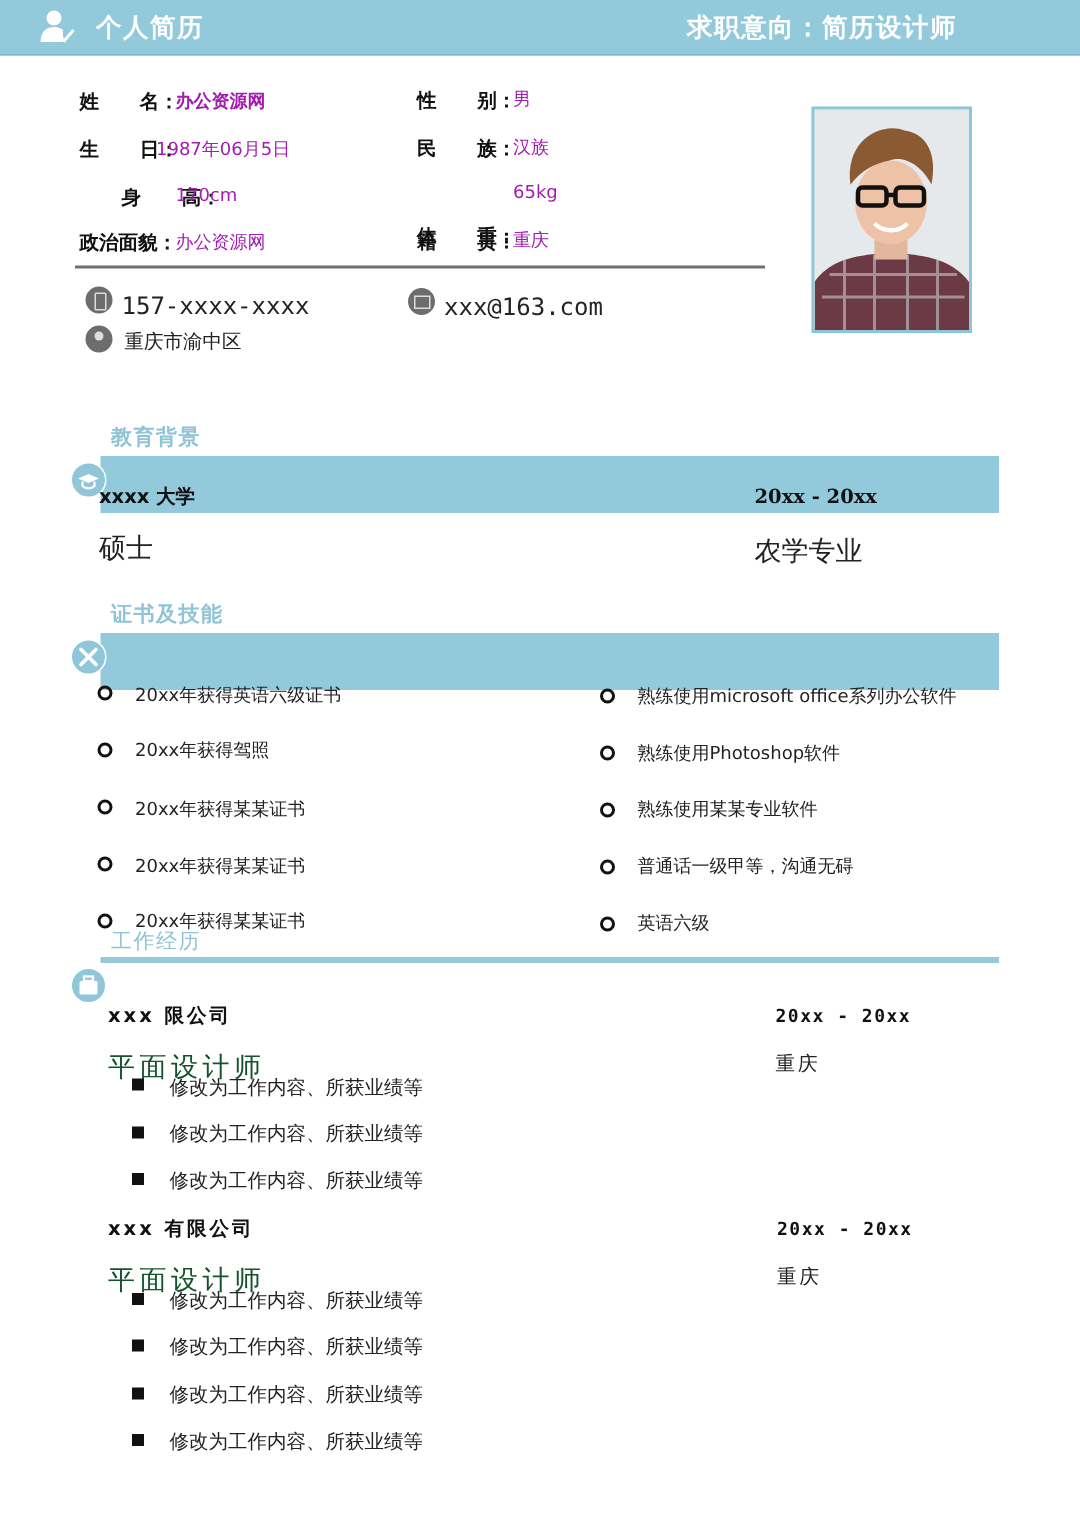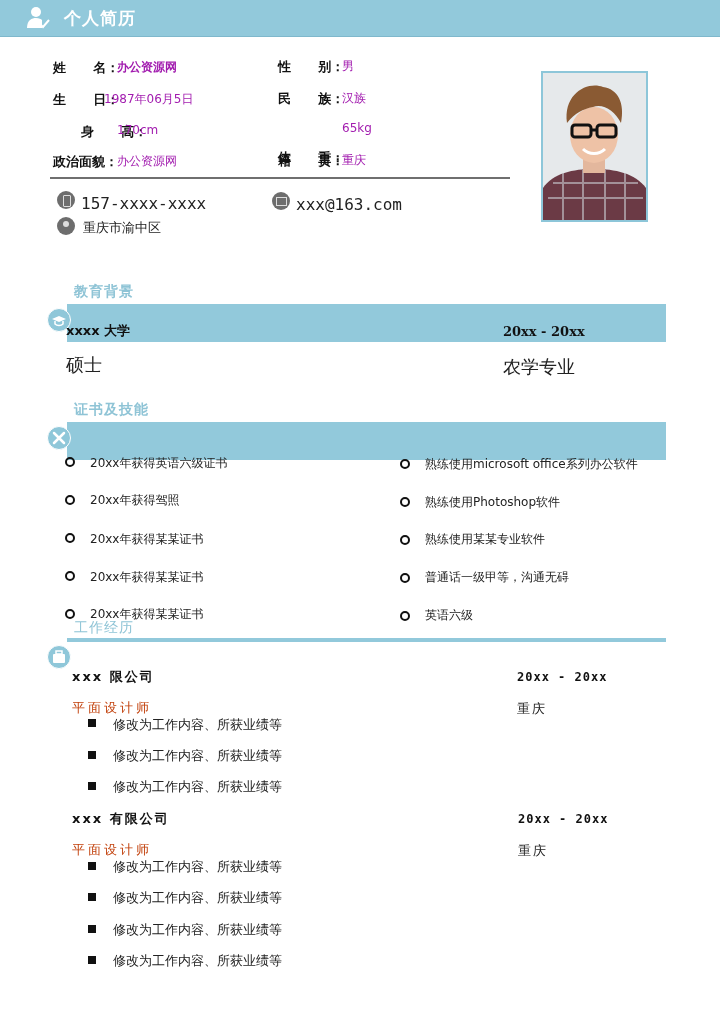--- a/index.html
+++ b/index.html
@@ -32,35 +32,36 @@
 
   .edu-school { position: absolute; left: 66px; top: 322px; font-size: 13px; font-weight: bold; color: #111; }
   .edu-date { position: absolute; left: 503px; top: 324px; font-size: 13px; font-weight: bold; color: #111; font-family: "DejaVu Serif", "Liberation Serif", serif; }
   .plain { position: absolute; font-size: 18px; color: #222; }
 
   .bullet-ring { position: absolute; width: 6px; height: 6px; border: 2px solid #111; border-radius: 50%; }
   .skill-text { position: absolute; font-size: 12px; color: #222; }
 
   .job-company { position: absolute; left: 72px; font-size: 13px; font-weight: bold; letter-spacing: 2px; color: #111; }
   .job-date { position: absolute; font-size: 12px; font-weight: bold; letter-spacing: 1px; color: #111; font-family: "DejaVu Sans Mono", "Liberation Mono", monospace; }
-  .job-title { position: absolute; left: 72px; font-size: 13px; letter-spacing: 3px; color: #c2410c; }
+  .job-title { position: absolute; left: 72px; font-size: 18px; letter-spacing: 3px; color: #14532d; }
   .job-loc { position: absolute; font-size: 13px; letter-spacing: 2px; color: #222; }
   .square { position: absolute; width: 8px; height: 8px; background: #111; }
   .duty { position: absolute; font-size: 13px; color: #222; }
 </style>
 </head>
 <body>
 
 <div class="topbar">
   <svg class="user-icon" viewBox="0 0 24 24">
     <circle cx="10" cy="6" r="5" fill="#ffffff"></circle>
     <path d="M1 22 C1 14 6 12 10 12 C13 12 15 13 16 14 L16 22 Z" fill="#ffffff"></path>
     <path d="M14 18 L17 21 L23 14" stroke="#ffffff" stroke-width="2" fill="none"></path>
   </svg>
   <div class="title">个人简历</div>
+  <div class="intent">求职意向：简历设计师</div>
 </div>
 
 <div>
   <div class="info-label" style="left:53px;top:59px;">姓&nbsp;&nbsp;&nbsp;&nbsp;&nbsp;&nbsp;名：</div>
   <div class="info-value" style="left:117px;top:59px;font-weight:bold;">办公资源网</div>
   <div class="info-label" style="left:53px;top:91px;">生&nbsp;&nbsp;&nbsp;&nbsp;&nbsp;&nbsp;日：</div>
   <div class="info-value" style="left:104px;top:91px;">1987年06月5日</div>
   <div class="info-label" style="left:53px;top:123px;margin-left:28px;">身&nbsp;&nbsp;&nbsp;&nbsp;&nbsp;&nbsp;高：</div>
   <div class="info-value" style="left:117px;top:123px;">170cm</div>
   <div class="info-label" style="left:53px;top:153px;">政治面貌：</div>

